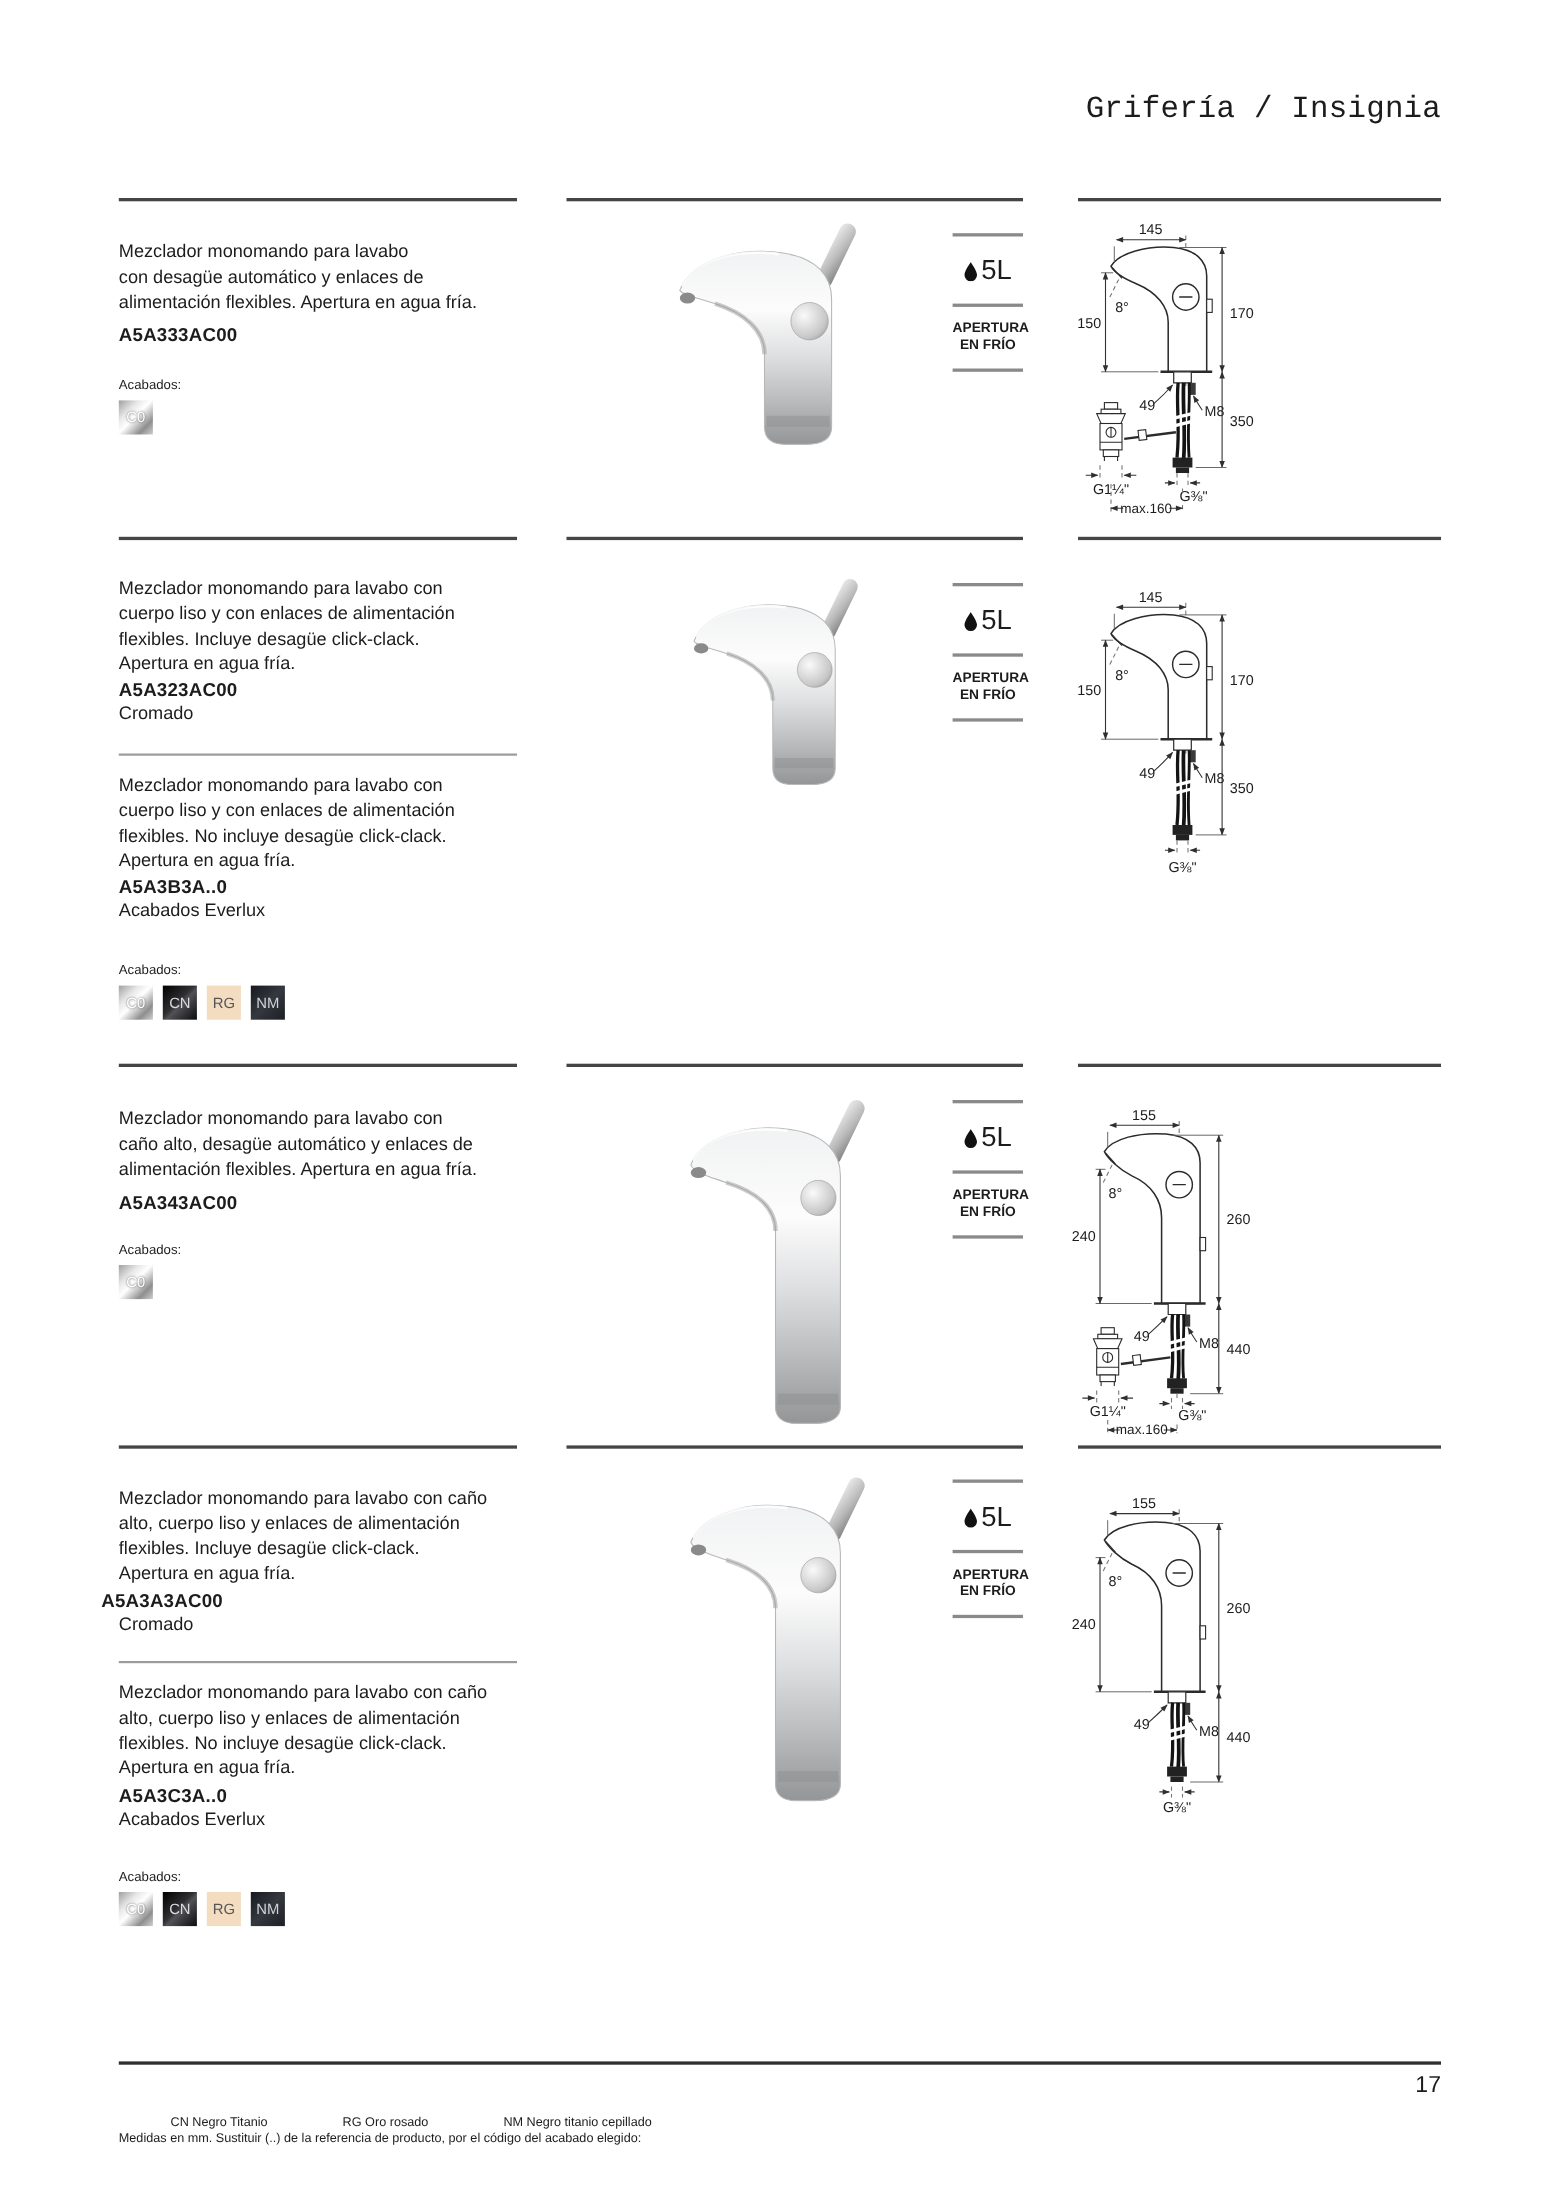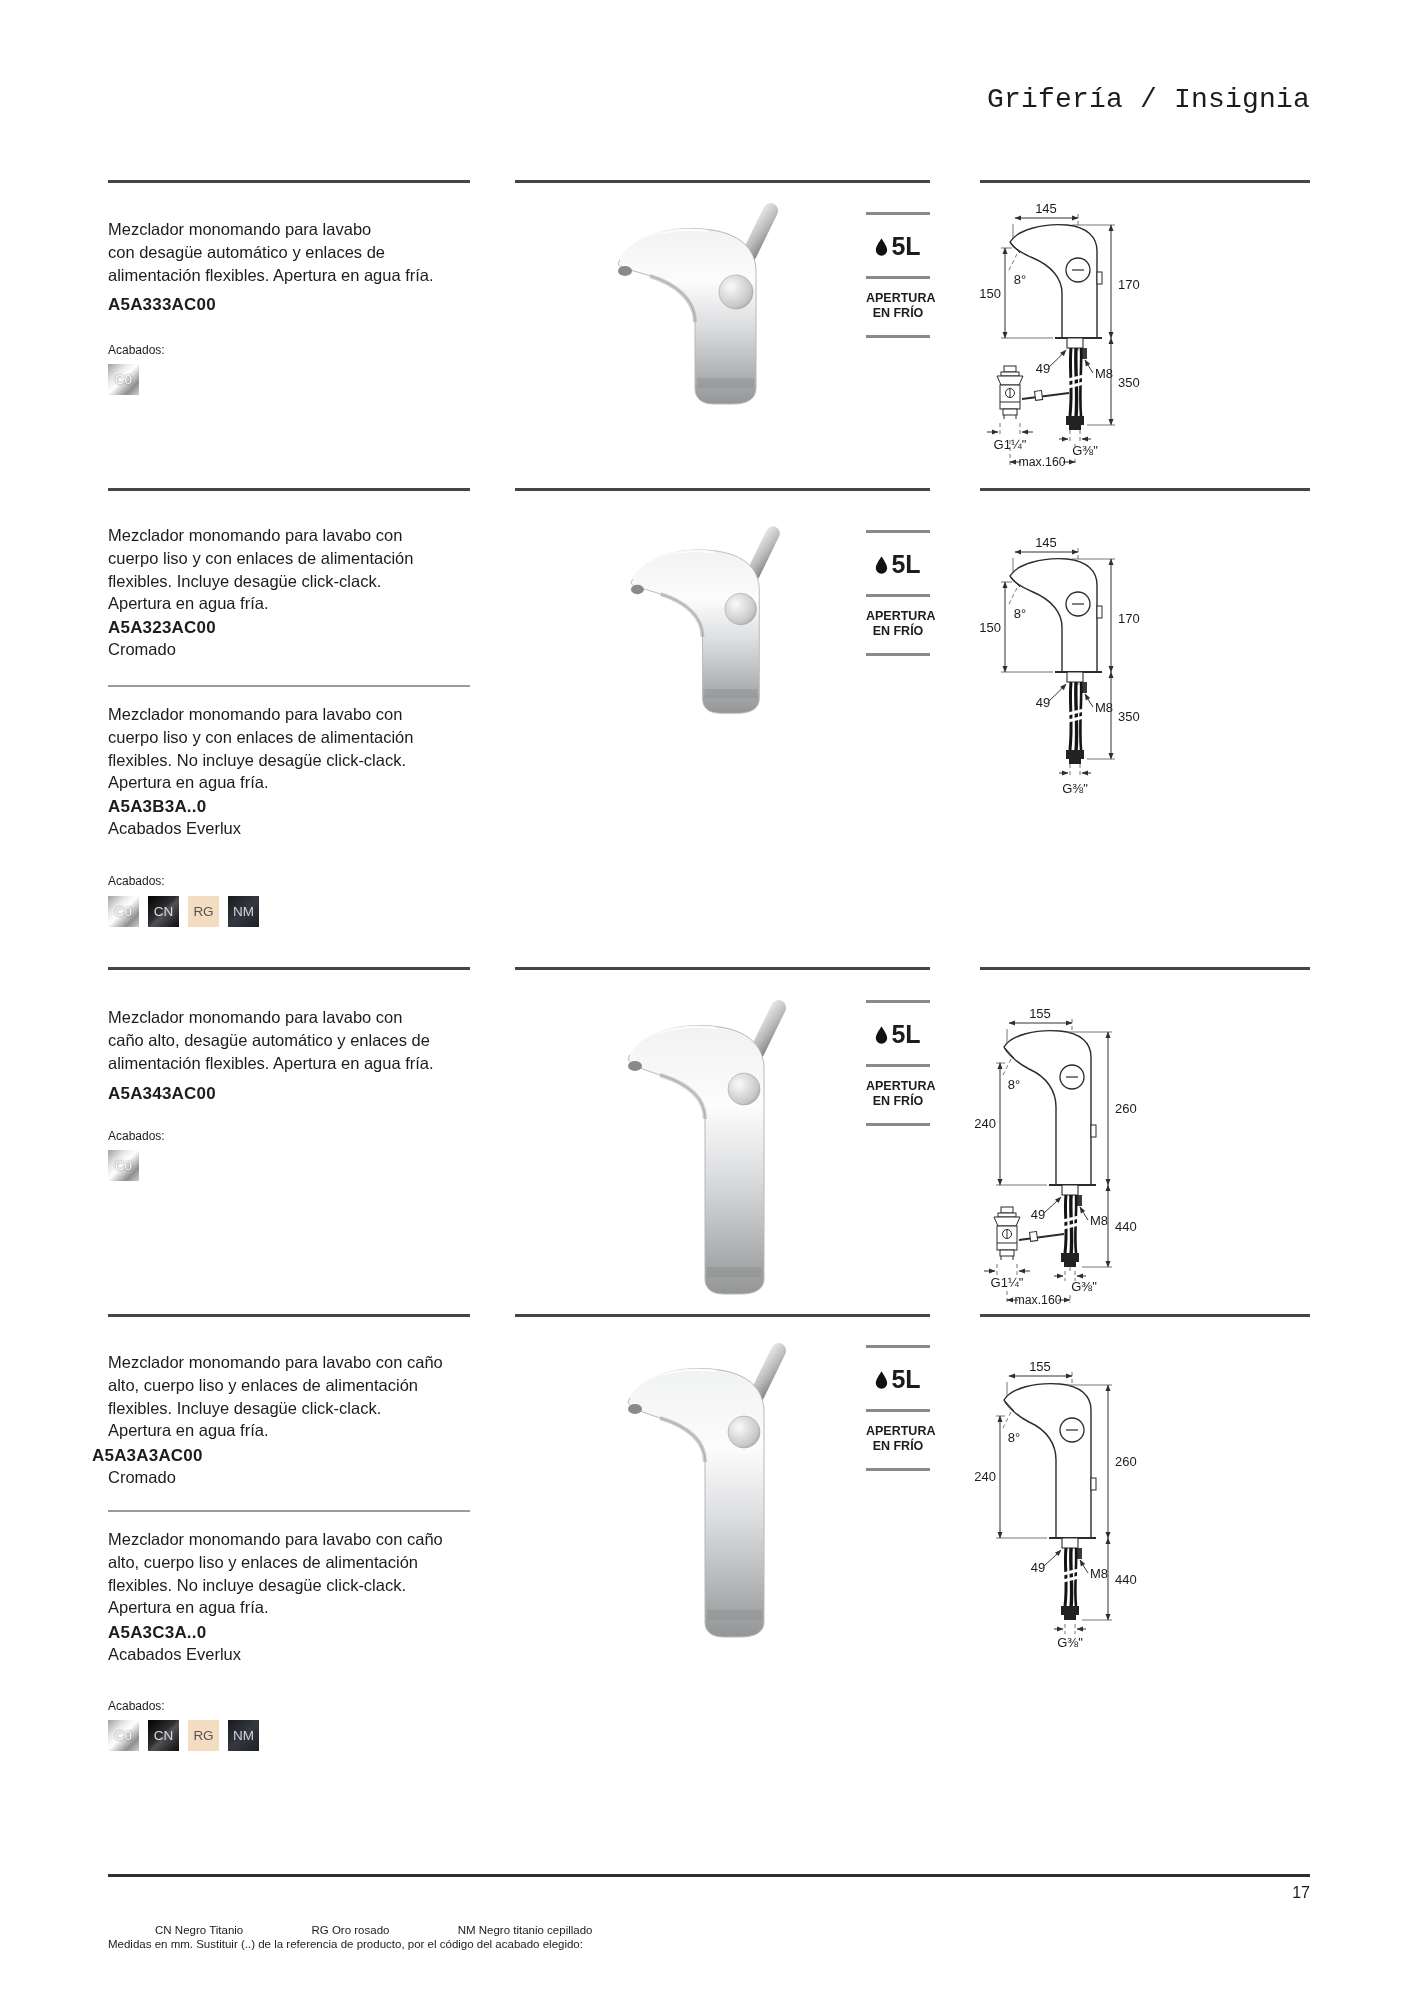--- a/index.html
+++ b/index.html
@@ -13,34 +13,34 @@
   .finish{position:absolute;font-size:16.5px;text-align:right;}
   .aclabel{position:absolute;font-size:12px;}
   .chips{position:absolute;display:flex;gap:9px;}
   .chip{width:31px;height:31px;display:flex;align-items:center;justify-content:center;font-size:13.5px;}
   .chip-c0{background:linear-gradient(135deg,#9f9f9f 0%,#e8e8e8 30%,#ffffff 48%,#8e8e8e 78%,#cfcfcf 100%);color:#fff;text-shadow:0 0 2px rgba(70,70,70,.9);}
   .chip-cn{background:linear-gradient(135deg,#000000 0%,#2e2e31 45%,#515156 55%,#0c0c0e 100%);color:#dcdcdc;}
   .chip-rg{background:#f3dcc0;color:#555;}
   .chip-nm{background:linear-gradient(135deg,#17191d 0%,#34383f 50%,#1c1f24 100%);color:#cfd3d8;}
   .badge{position:absolute;width:64px;text-align:center;}
   .fb-rule{height:3px;background:#8a8a8a;}
-  .fb-value{display:flex;align-items:center;justify-content:center;gap:3px;font-size:25px;font-weight:bold;margin:17px 0 15px;}
+  .fb-value{display:flex;align-items:center;justify-content:center;gap:3px;font-size:25px;font-weight:normal;margin:17px 0 15px;}
   .fb-cold{font-size:12.5px;font-weight:bold;line-height:15px;margin:12px 0 14px;white-space:pre-line;}
   .photo{position:absolute;}
   .diagram{position:absolute;}
   .diagram text{font-size:13px;fill:#1c1c1c;}
   .diagram .sm{font-size:12.3px;}
   .dash{stroke:#777;stroke-width:1;stroke-dasharray:4 3;fill:none;}
   .dim{stroke:#333;stroke-width:1;fill:none;}
   .ext{stroke:#666;stroke-width:.9;fill:none;}
   .ldr{stroke:#333;stroke-width:1;fill:none;}
   .footer-note{position:absolute;font-size:11.5px;margin-top:46px;}
   .footer-legend{position:absolute;font-size:11.5px;}
   .leg{margin-right:18px;margin-left:47px;}
-  .pagenum{position:absolute;font-size:16px;text-align:right;}
+  .pagenum{position:absolute;font-size:21px;text-align:right;}
 </style>
 </head>
 <body>
 
 <div id="page">
 
   <svg style="position:absolute;width:0;height:0" aria-hidden="true">
     <defs>
       <linearGradient id="gphC" x1="0" y1="0" x2="0" y2="1">
         <stop offset="0" stop-color="#f1f2f3"></stop>

